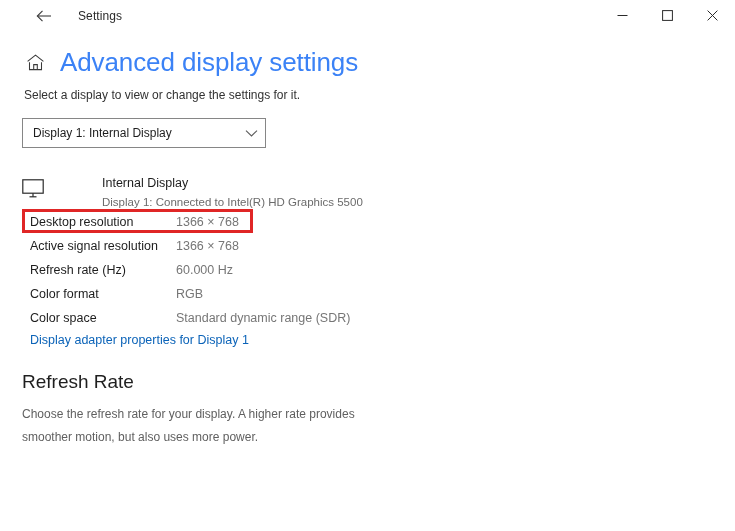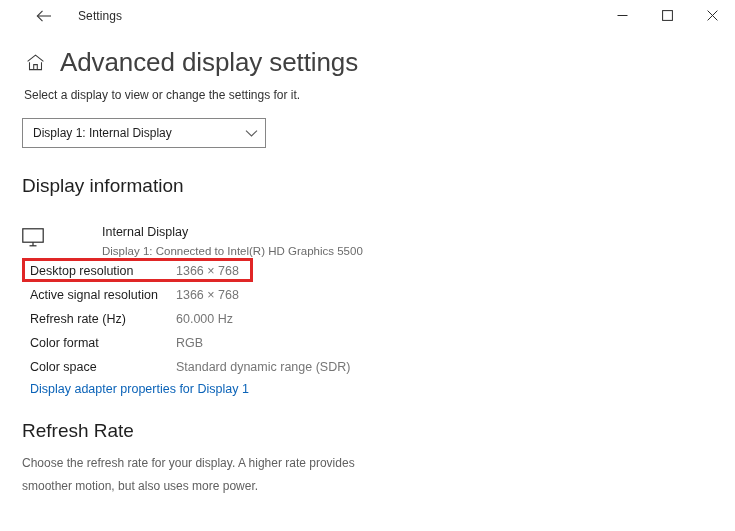--- a/index.html
+++ b/index.html
@@ -74,21 +74,21 @@
     height: 26px;
     display: flex;
     align-items: center;
     justify-content: center;
     color: #3a3a3a;
     margin-right: 12px;
   }
   .page-title {
     font-size: 26px;
     font-weight: 400;
-    color: #404040;
+    color: #3b82f6;
     letter-spacing: -0.1px;
     white-space: nowrap;
   }
   .page-subtitle {
     font-size: 12px;
     color: #323232;
     margin-top: 9px;
     margin-left: 2px;
   }
 
@@ -275,21 +275,20 @@
   <div class="combo">
     <div class="combo-label">Display 1: Internal Display</div>
     <div class="combo-chevron">
       <svg width="13" height="9" viewBox="0 0 13 9" fill="none" stroke="currentColor" stroke-width="1.1">
         <path d="M1 1.6 L6.5 7 L12 1.6"></path>
       </svg>
     </div>
   </div>
 
   
-  <div class="section-heading">Display information</div>
 
   <div class="display-summary">
     <div class="monitor-icon">
       <svg width="22" height="19" viewBox="0 0 22 19" fill="none" stroke="currentColor" stroke-width="1.2">
         <rect x="0.8" y="0.8" width="20.4" height="13.4"></rect>
         <path d="M7.5 17.8 H14.5"></path>
         <path d="M11 14.3 V17.8"></path>
       </svg>
     </div>
     <div>

